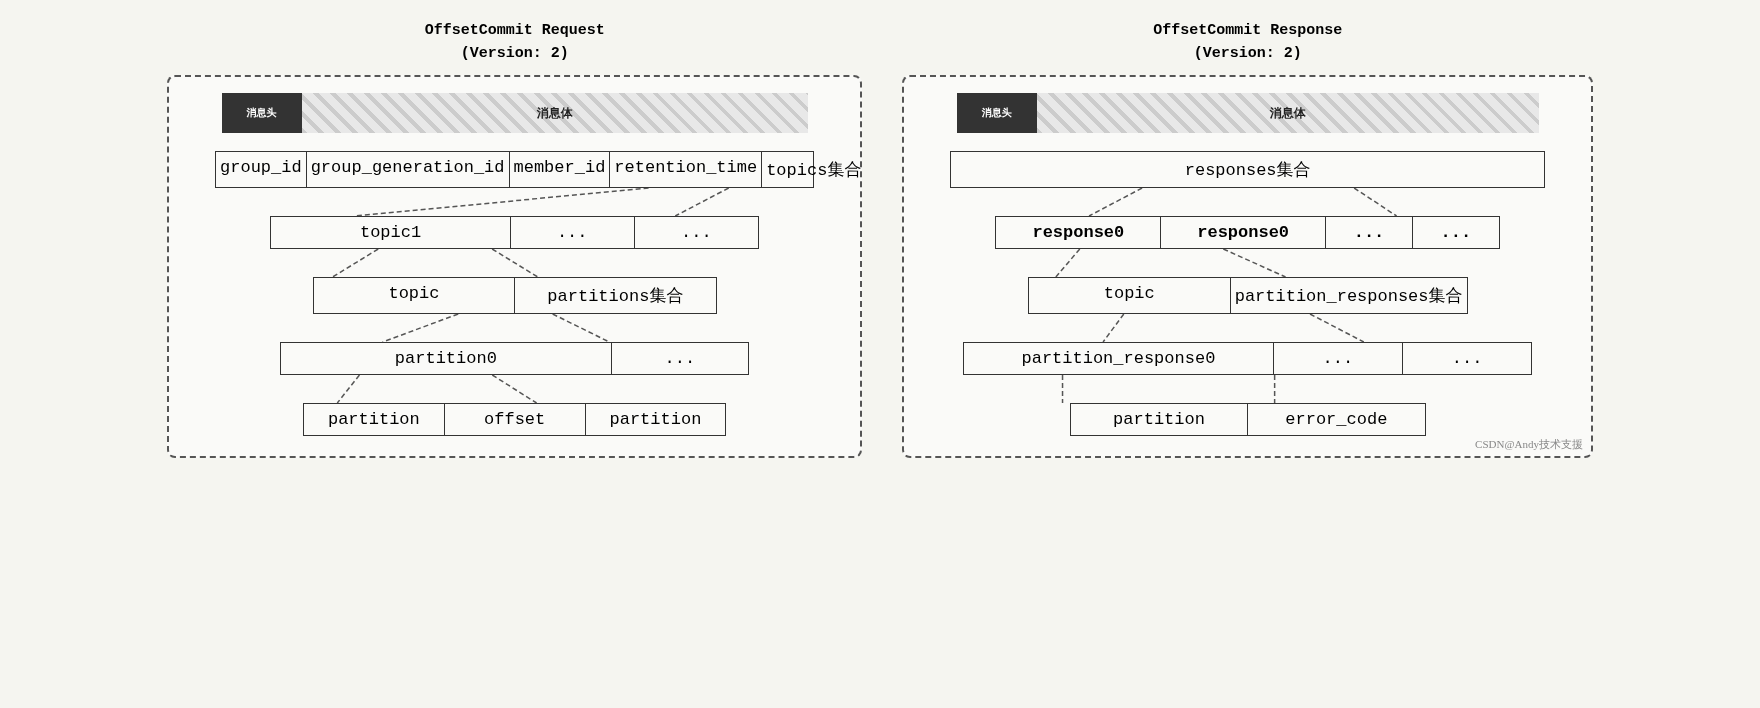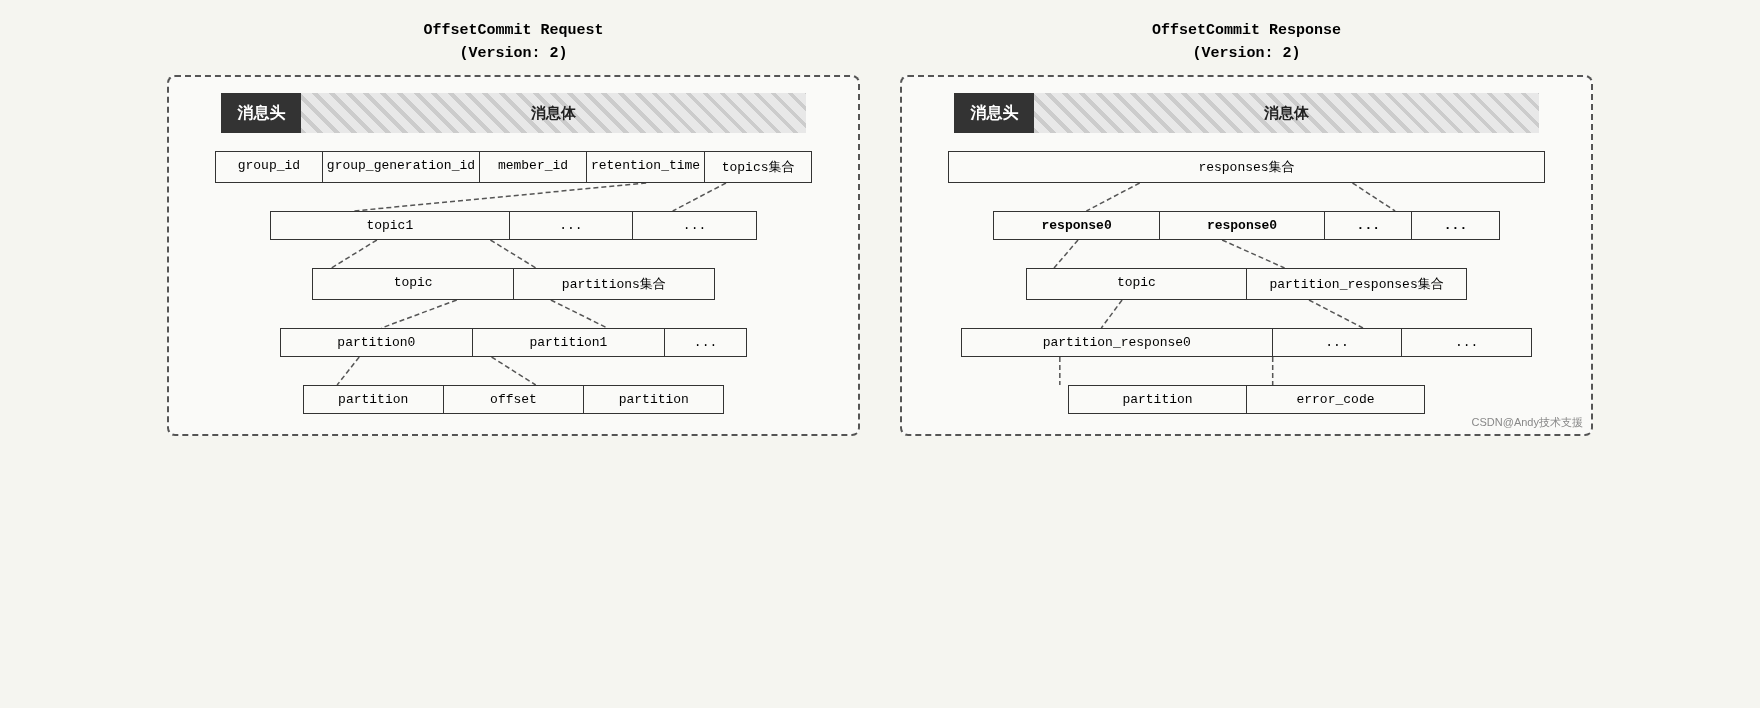--- a/index.html
+++ b/index.html
@@ -48,70 +48,70 @@
       width: 90%;
       height: 40px;
       margin-bottom: 18px;
     }
     .msg-tou {
       background: #333;
       color: #fff;
       display: flex;
       align-items: center;
       justify-content: center;
-      font-size: 16px;
+      font-size: 10px;
       font-weight: bold;
       min-width: 80px;
       padding: 0 10px;
       font-family: sans-serif;
     }
     .msg-ti {
       flex: 1;
       background: repeating-linear-gradient(
         45deg,
         #ccc,
         #ccc 4px,
         #e8e8e8 4px,
         #e8e8e8 12px
       );
       display: flex;
       align-items: center;
       justify-content: center;
-      font-size: 15px;
+      font-size: 12px;
       font-weight: bold;
       font-family: sans-serif;
       color: #222;
     }
 
     
     .data-row {
       display: flex;
       border: 1.5px solid #333;
       width: 90%;
       margin-bottom: 0;
     }
     .data-cell {
       flex: 1;
       text-align: center;
       padding: 6px 4px;
-      font-size: 13px;
+      font-size: 17px;
       border-right: 1.5px solid #333;
       white-space: nowrap;
     }
     .data-cell:last-child {
       border-right: none;
     }
 
     .watermark {
       position: absolute;
       bottom: 4px;
       right: 8px;
       font-size: 11px;
       color: #888;
-      font-family: Liberation Sans, sans-serif;
+      font-family: Liberation Serif, serif;
     }
     .panel {
       flex: 1;
       display: flex;
       flex-direction: column;
       align-items: center;
     }
 
     .row-wrapper {
       width: 100%;
@@ -172,21 +172,20 @@
           <div class="data-cell">partitions集合</div>
         </div>
 
         <svg class="conn-svg" height="28" style="width:58%;">
           <line x1="35%" y1="0" x2="15%" y2="28" stroke="#555" stroke-width="1.5" stroke-dasharray="5,3"></line>
           <line x1="60%" y1="0" x2="75%" y2="28" stroke="#555" stroke-width="1.5" stroke-dasharray="5,3"></line>
         </svg>
 
         <div class="data-row" style="width:72%;">
           <div class="data-cell">partition0</div>
-          <div class="data-cell">partition1</div>
           <div class="data-cell" style="flex:0.4; border-right:none;">...</div>
         </div>
 
         <svg class="conn-svg" height="28" style="width:68%;">
           <line x1="15%" y1="0" x2="10%" y2="28" stroke="#555" stroke-width="1.5" stroke-dasharray="5,3"></line>
           <line x1="45%" y1="0" x2="55%" y2="28" stroke="#555" stroke-width="1.5" stroke-dasharray="5,3"></line>
         </svg>
 
         <div class="data-row" style="width:65%;">
           <div class="data-cell">partition</div>

